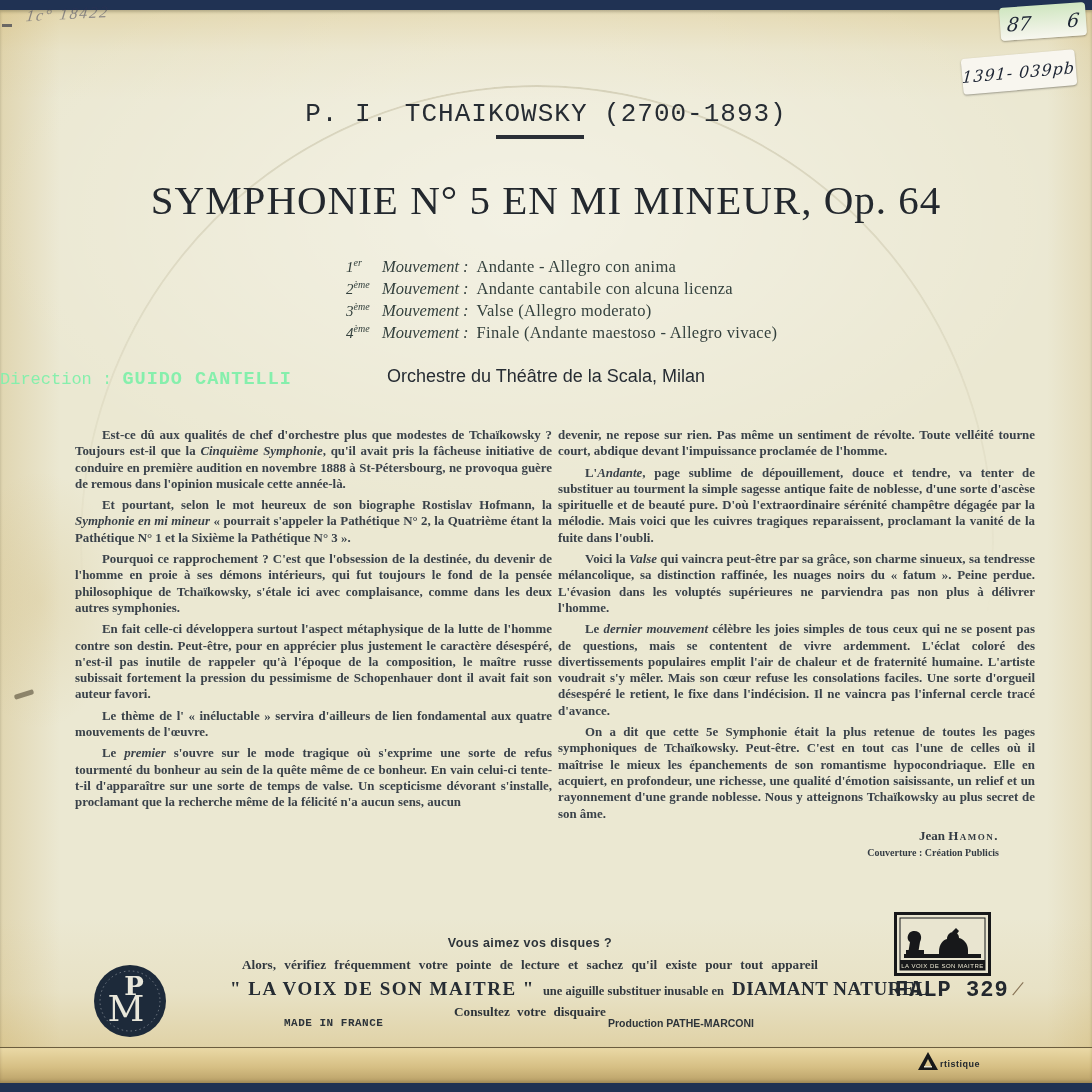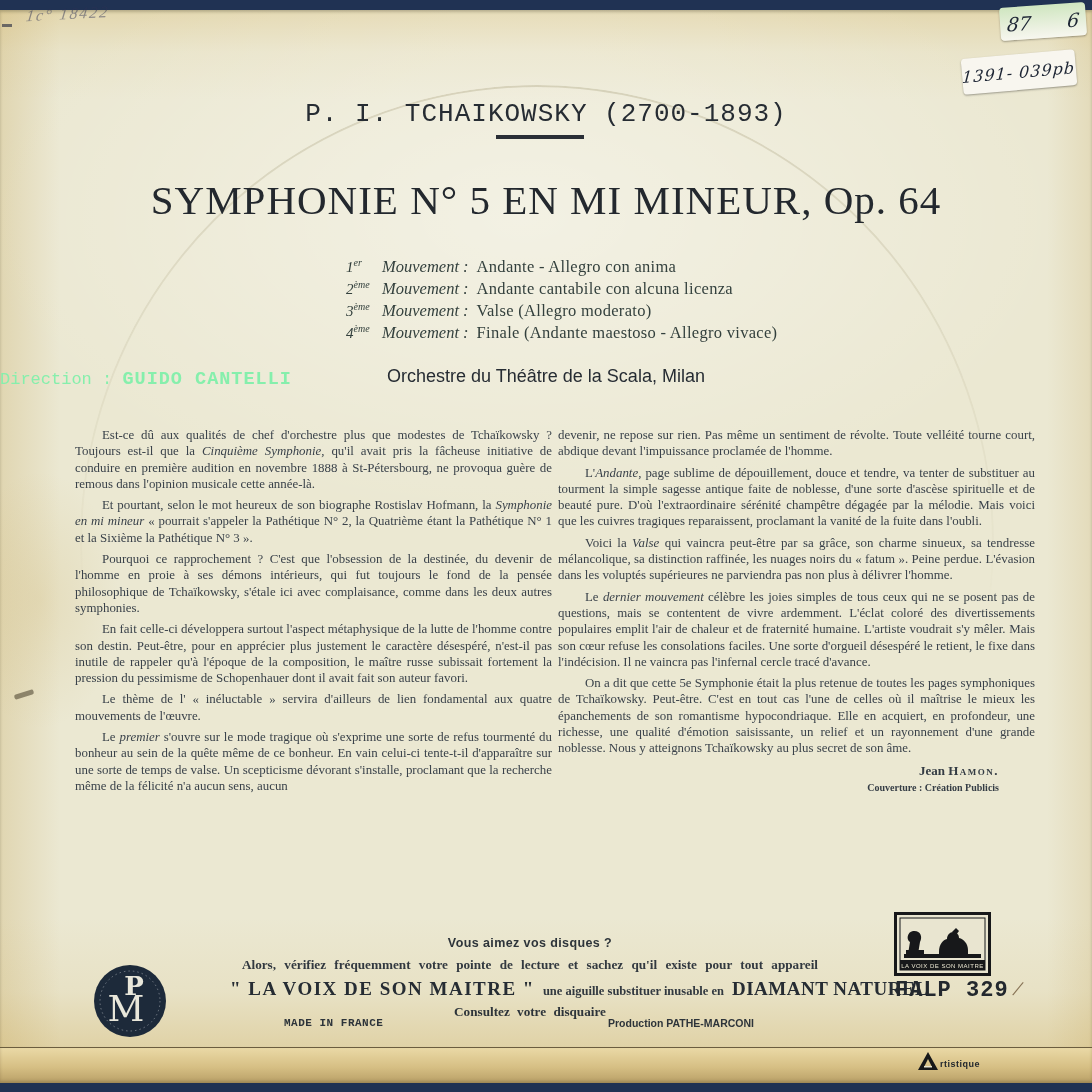--- a/index.html
+++ b/index.html
@@ -55,21 +55,21 @@
   .orchestra{position:absolute;left:0;top:341px;width:1092px;text-align:center;
     font-family:Liberation Sans, sans-serif;font-size:18px;color:#262c33;margin-top:25px;}
   .direction{position:absolute;left:0;top:369px;width:1092px;text-align:left;
     font-family:"Liberation Mono",monospace;font-size:17px;color:#86efac;}
   .direction b{font-size:18.5px;letter-spacing:1px;}
   
   .col{position:absolute;top:427px;width:477px;color:#3a424a;}
   .col-left{left:75px;}
   .col-right{left:558px;}
   .para{margin:0 0 5px 0;font-size:12.9px;line-height:16.3px;text-align:justify;
-    text-indent:27px;font-weight:normal;}
+    text-indent:27px;font-weight:bold;}
   .para.noindent{text-indent:0;}
   .signature{text-align:right;padding-right:36px;margin-top:6px;}
   .sig-author{font-size:13px;font-weight:bold;color:#343c44;}
   .sig-author .lastname{font-variant:small-caps;letter-spacing:1.5px;}
   .sig-credit{font-size:10px;font-weight:bold;color:#353d45;margin-top:3px;}
   
   .footer-center{position:absolute;left:230px;top:936px;width:600px;text-align:center;color:#2d343a;}
   .f-headline{font-family:"Liberation Sans",sans-serif;font-weight:bold;font-size:12.5px;
     letter-spacing:0.4px;margin-bottom:7px;}
   .f-line1{font-size:13.2px;font-weight:bold;word-spacing:5px;margin-bottom:5px;color:#323940;}

